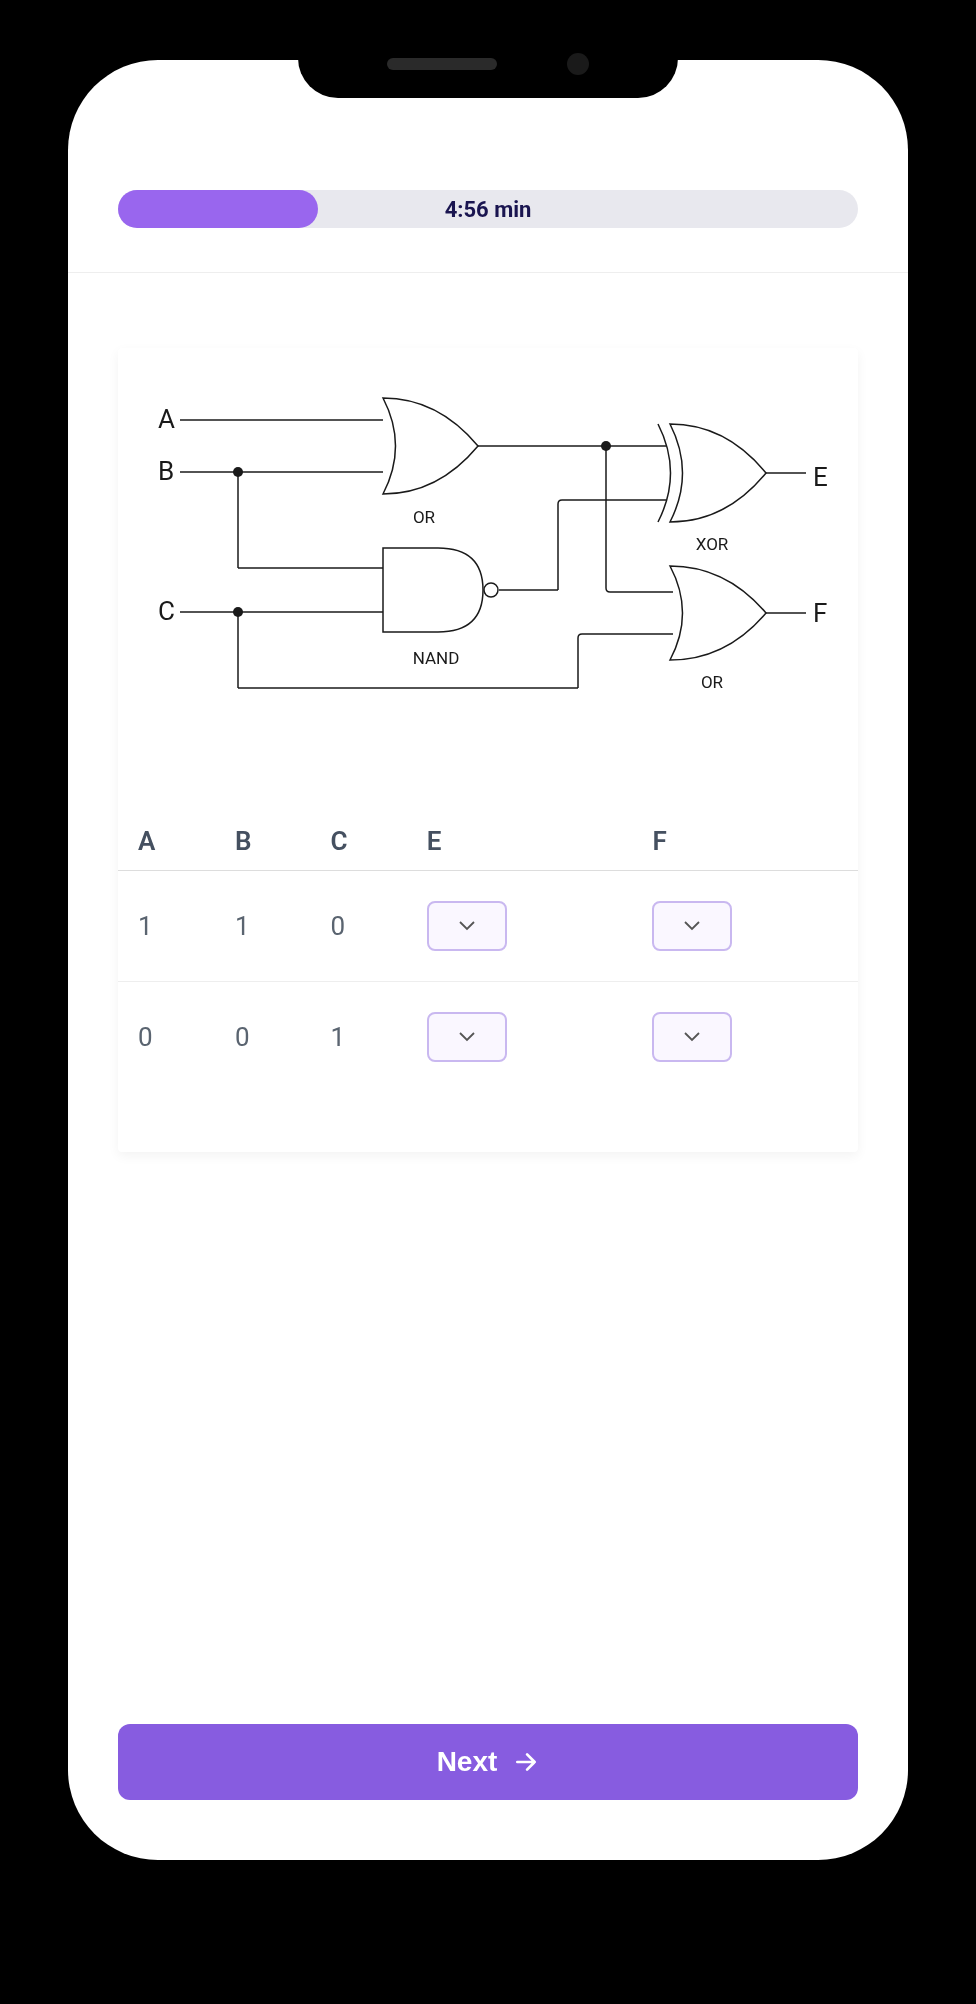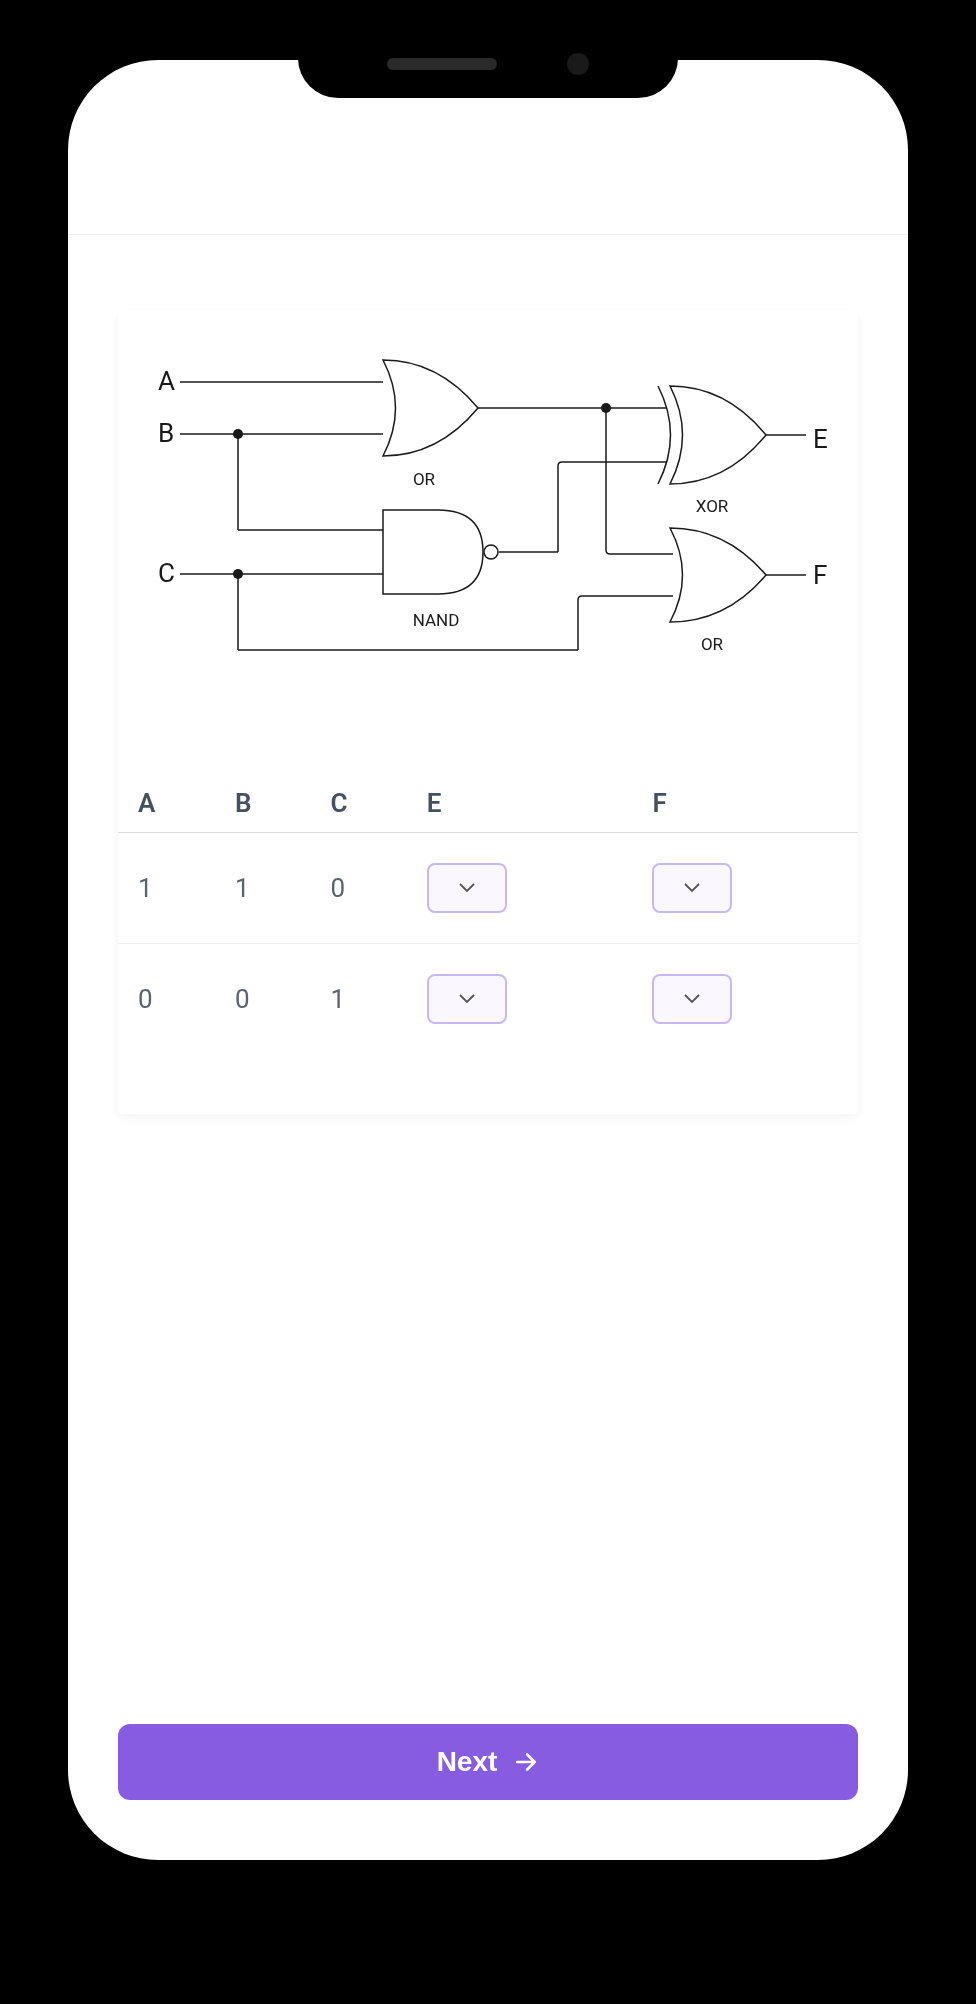--- a/index.html
+++ b/index.html
@@ -187,20 +187,24 @@
 <body>
 
 <div class="phone-frame">
   <div class="notch">
     <div class="notch-speaker"></div>
     <div class="notch-camera"></div>
   </div>
   <div class="phone-screen">
     <div class="screen-content">
 
+      <div class="timer-bar">
+        <div class="timer-fill" style="width:27%"></div>
+        <span class="timer-text">4:56 min</span>
+      </div>
 
       <div class="divider"></div>
 
       <div class="question-card card-shadow">
 
         <svg class="circuit-svg" viewBox="0 0 700 320">
 
           <text x="20" y="40" font-size="26" fill="#1a1a1a">A</text>
           <text x="20" y="92" font-size="26" fill="#1a1a1a">B</text>
           <text x="20" y="232" font-size="26" fill="#1a1a1a">C</text>

